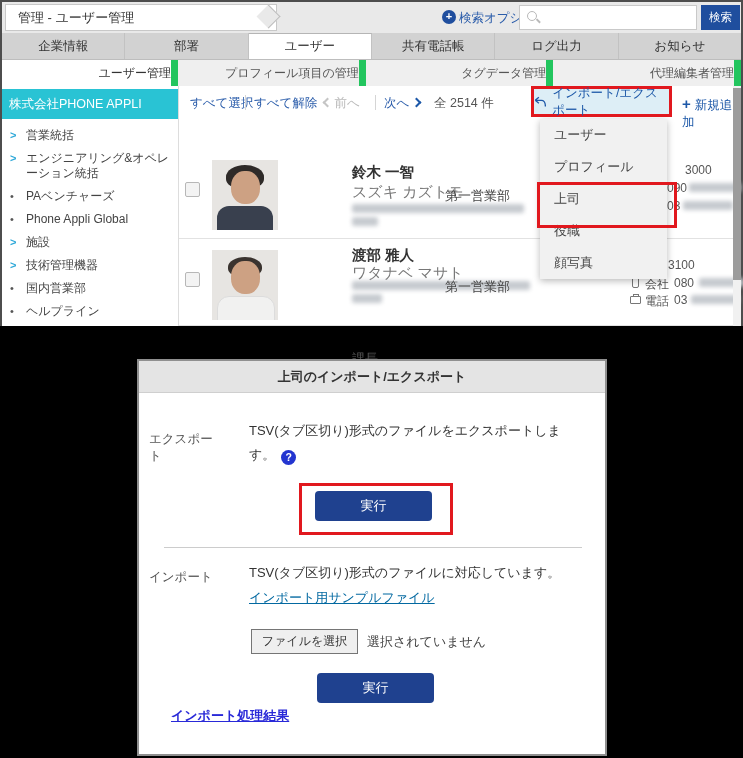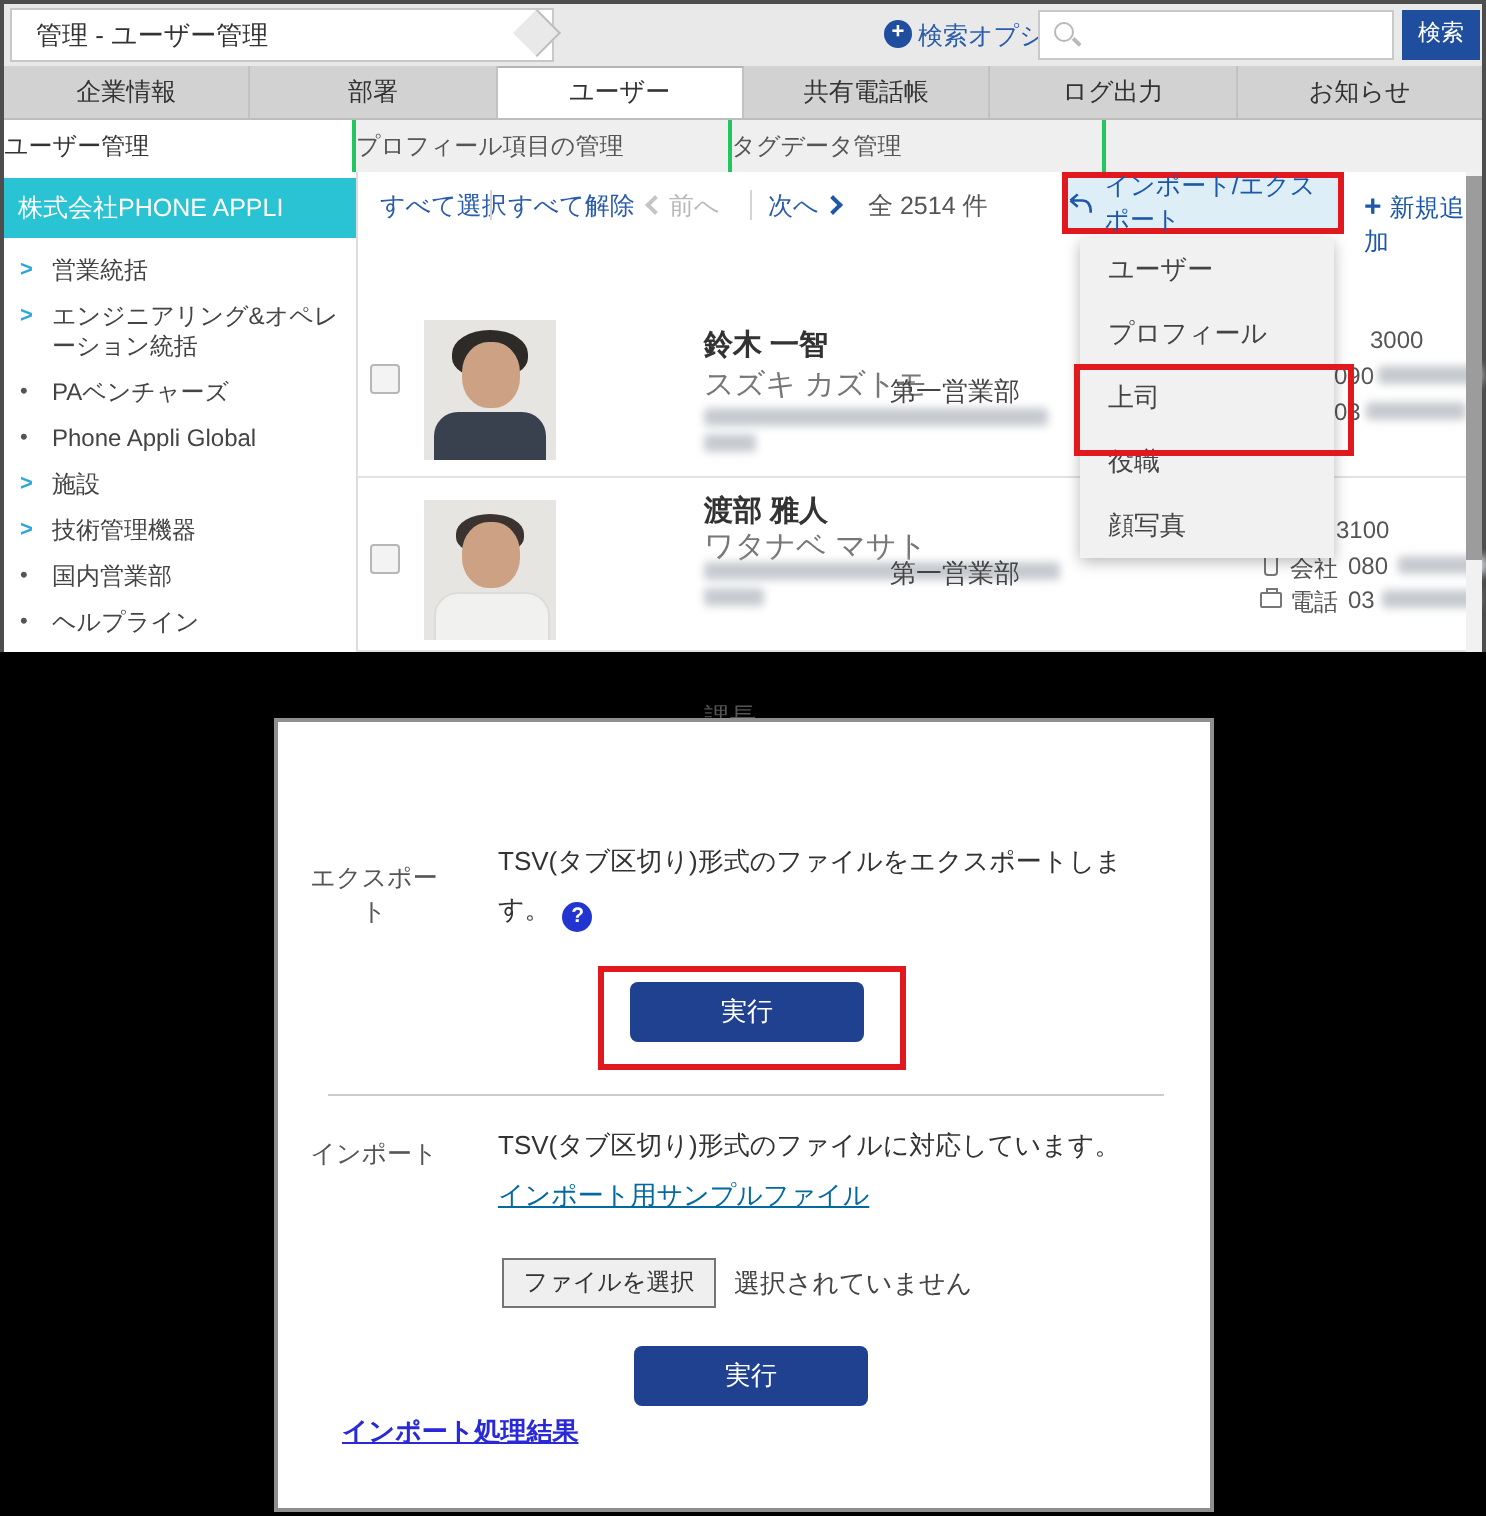--- a/index.html
+++ b/index.html
@@ -23,21 +23,21 @@
   .search-btn{position:absolute;left:699px;top:3px;width:39px;height:25px;background:#1f4e9e;color:#fff;
               font-size:11.5px;text-align:center;line-height:25px;cursor:pointer;}
   
   .tabs{position:absolute;left:0;top:31px;width:739px;height:26px;display:flex;background:#d2d2d2;border-bottom:1px solid #bdbdbd;}
   .tab{flex:1;text-align:center;line-height:26px;font-size:12.5px;color:#333;border-right:1px solid #c2c2c2;cursor:pointer;}
   .tab:last-child{border-right:none;}
   .tab.active{background:#fff;border-top:1px solid #b5b5b5;line-height:24px;}
   
   .subtabs{position:absolute;left:0;top:58px;width:739px;height:26px;display:grid;
            grid-template-columns:176px 1fr 1fr 1fr;background:#efefef;border-bottom:1px solid #e2e2e2;}
-  .subtab{text-align:left;line-height:26px;font-size:12px;color:#555;border-right:2px solid #22c55e;cursor:pointer;}
+  .subtab{text-align:right;line-height:26px;font-size:12px;color:#555;border-right:7px solid #22c55e;cursor:pointer;}
   .subtab.active{background:#fff;color:#333;}
   
   .sidebar{position:absolute;left:0;top:84px;width:176px;height:240px;background:#fff;border-right:1px solid #ddd;}
   .company{position:absolute;left:0;top:3px;width:176px;height:30px;background:#29c3d4;color:#fff;
            font-size:12.5px;line-height:30px;padding-left:7px;box-sizing:border-box;white-space:nowrap;}
   .side-list{position:absolute;left:0;top:38px;width:176px;}
   .side-item{position:relative;padding:4px 4px 4px 24px;font-size:12px;color:#444;line-height:15px;cursor:pointer;width:148px;}
   .side-item .mk{position:absolute;left:8px;top:4px;font-size:11px;font-weight:bold;color:#2da8d8;}
   .side-item .mk.dot{color:#555;font-weight:normal;}
   
@@ -81,21 +81,21 @@
   .dd-item{height:32px;line-height:32px;padding-left:14px;font-size:13px;color:#444;cursor:pointer;}
   .redbox-joshi{position:absolute;left:535px;top:180px;width:134px;height:40px;border:3px solid #e1181e;z-index:10;}
   
   .sb-track{position:absolute;left:731px;top:84px;width:8px;height:240px;background:#f1f1f1;}
   .sb-thumb{position:absolute;left:731px;top:86px;width:8px;height:192px;background:#9c9c9c;cursor:pointer;}
   
   .modal{position:absolute;left:137px;top:359px;width:470px;height:397px;background:#fff;
          border:2px solid #8f8f8f;box-sizing:border-box;}
   .modal-header{position:absolute;left:0;top:0;width:466px;height:31px;background:#e4e4e4;border-bottom:1px solid #cfcfcf;
                 text-align:center;line-height:31px;font-size:13px;font-weight:bold;color:#333;}
-  .m-label{position:absolute;left:10px;width:76px;text-align:center;font-size:12.5px;color:#555;}
+  .m-label{position:absolute;left:10px;width:76px;text-align:left;font-size:12.5px;color:#555;}
   .m-desc{position:absolute;left:110px;font-size:13px;color:#333;line-height:24px;}
   .help-icon{display:inline-block;width:15px;height:15px;border-radius:50%;background:#2335d0;color:#fff;
              font-size:10.5px;font-weight:bold;text-align:center;line-height:15px;vertical-align:-2px;margin-left:6px;cursor:pointer;}
   .redbox-run{position:absolute;left:160px;top:122px;width:148px;height:46px;border:3px solid #e1181e;z-index:3;}
   .run-btn{position:absolute;width:117px;height:30px;background:#1f418f;border-radius:4px;color:#fff;
            font-size:13px;text-align:center;line-height:30px;cursor:pointer;}
   .m-divider{position:absolute;left:25px;top:186px;width:418px;height:1px;background:#ccc;}
   .m-link{position:absolute;font-size:13px;color:#0369a1;text-decoration:underline;cursor:pointer;}
   .file-btn{position:absolute;left:112px;top:268px;width:107px;height:25px;background:#efefef;border:1px solid #757575;
             box-sizing:border-box;font-size:12px;color:#333;text-align:center;line-height:23px;cursor:pointer;}
@@ -126,20 +126,21 @@
       <div class="tab active">ユーザー</div>
       <div class="tab">共有電話帳</div>
       <div class="tab">ログ出力</div>
       <div class="tab">お知らせ</div>
     </div>
 
     <div class="subtabs">
       <div class="subtab active">ユーザー管理</div>
       <div class="subtab">プロフィール項目の管理</div>
       <div class="subtab">タグデータ管理</div>
+      <div class="subtab">代理編集者管理</div>
     </div>
 
     <div class="sidebar">
       <div class="company">株式会社PHONE APPLI</div>
       <div class="side-list">
         <div class="side-item">
           <span class="mk">&gt;</span>
           <span>営業統括</span>
         </div>
         <div class="side-item">
@@ -246,20 +247,21 @@
       <div class="dd-item">役職</div>
       <div class="dd-item">顔写真</div>
     </div>
     <div class="redbox-joshi"></div>
 
     <div class="sb-track"></div>
     <div class="sb-thumb"></div>
   </div>
 
   <div class="modal">
+    <div class="modal-header">上司のインポート/エクスポート</div>
 
     <span class="m-label" style="top:70px;">エクスポート</span>
     <div class="m-desc" style="top:58px;width:318px;"><span>TSV(タブ区切り)形式のファイルをエクスポートします。</span><span class="help-icon">?</span></div>
 
     <div class="redbox-run"></div>
     <div class="run-btn" style="left:176px;top:130px;">実行</div>
 
     <div class="m-divider"></div>
 
     <span class="m-label" style="top:208px;">インポート</span>

